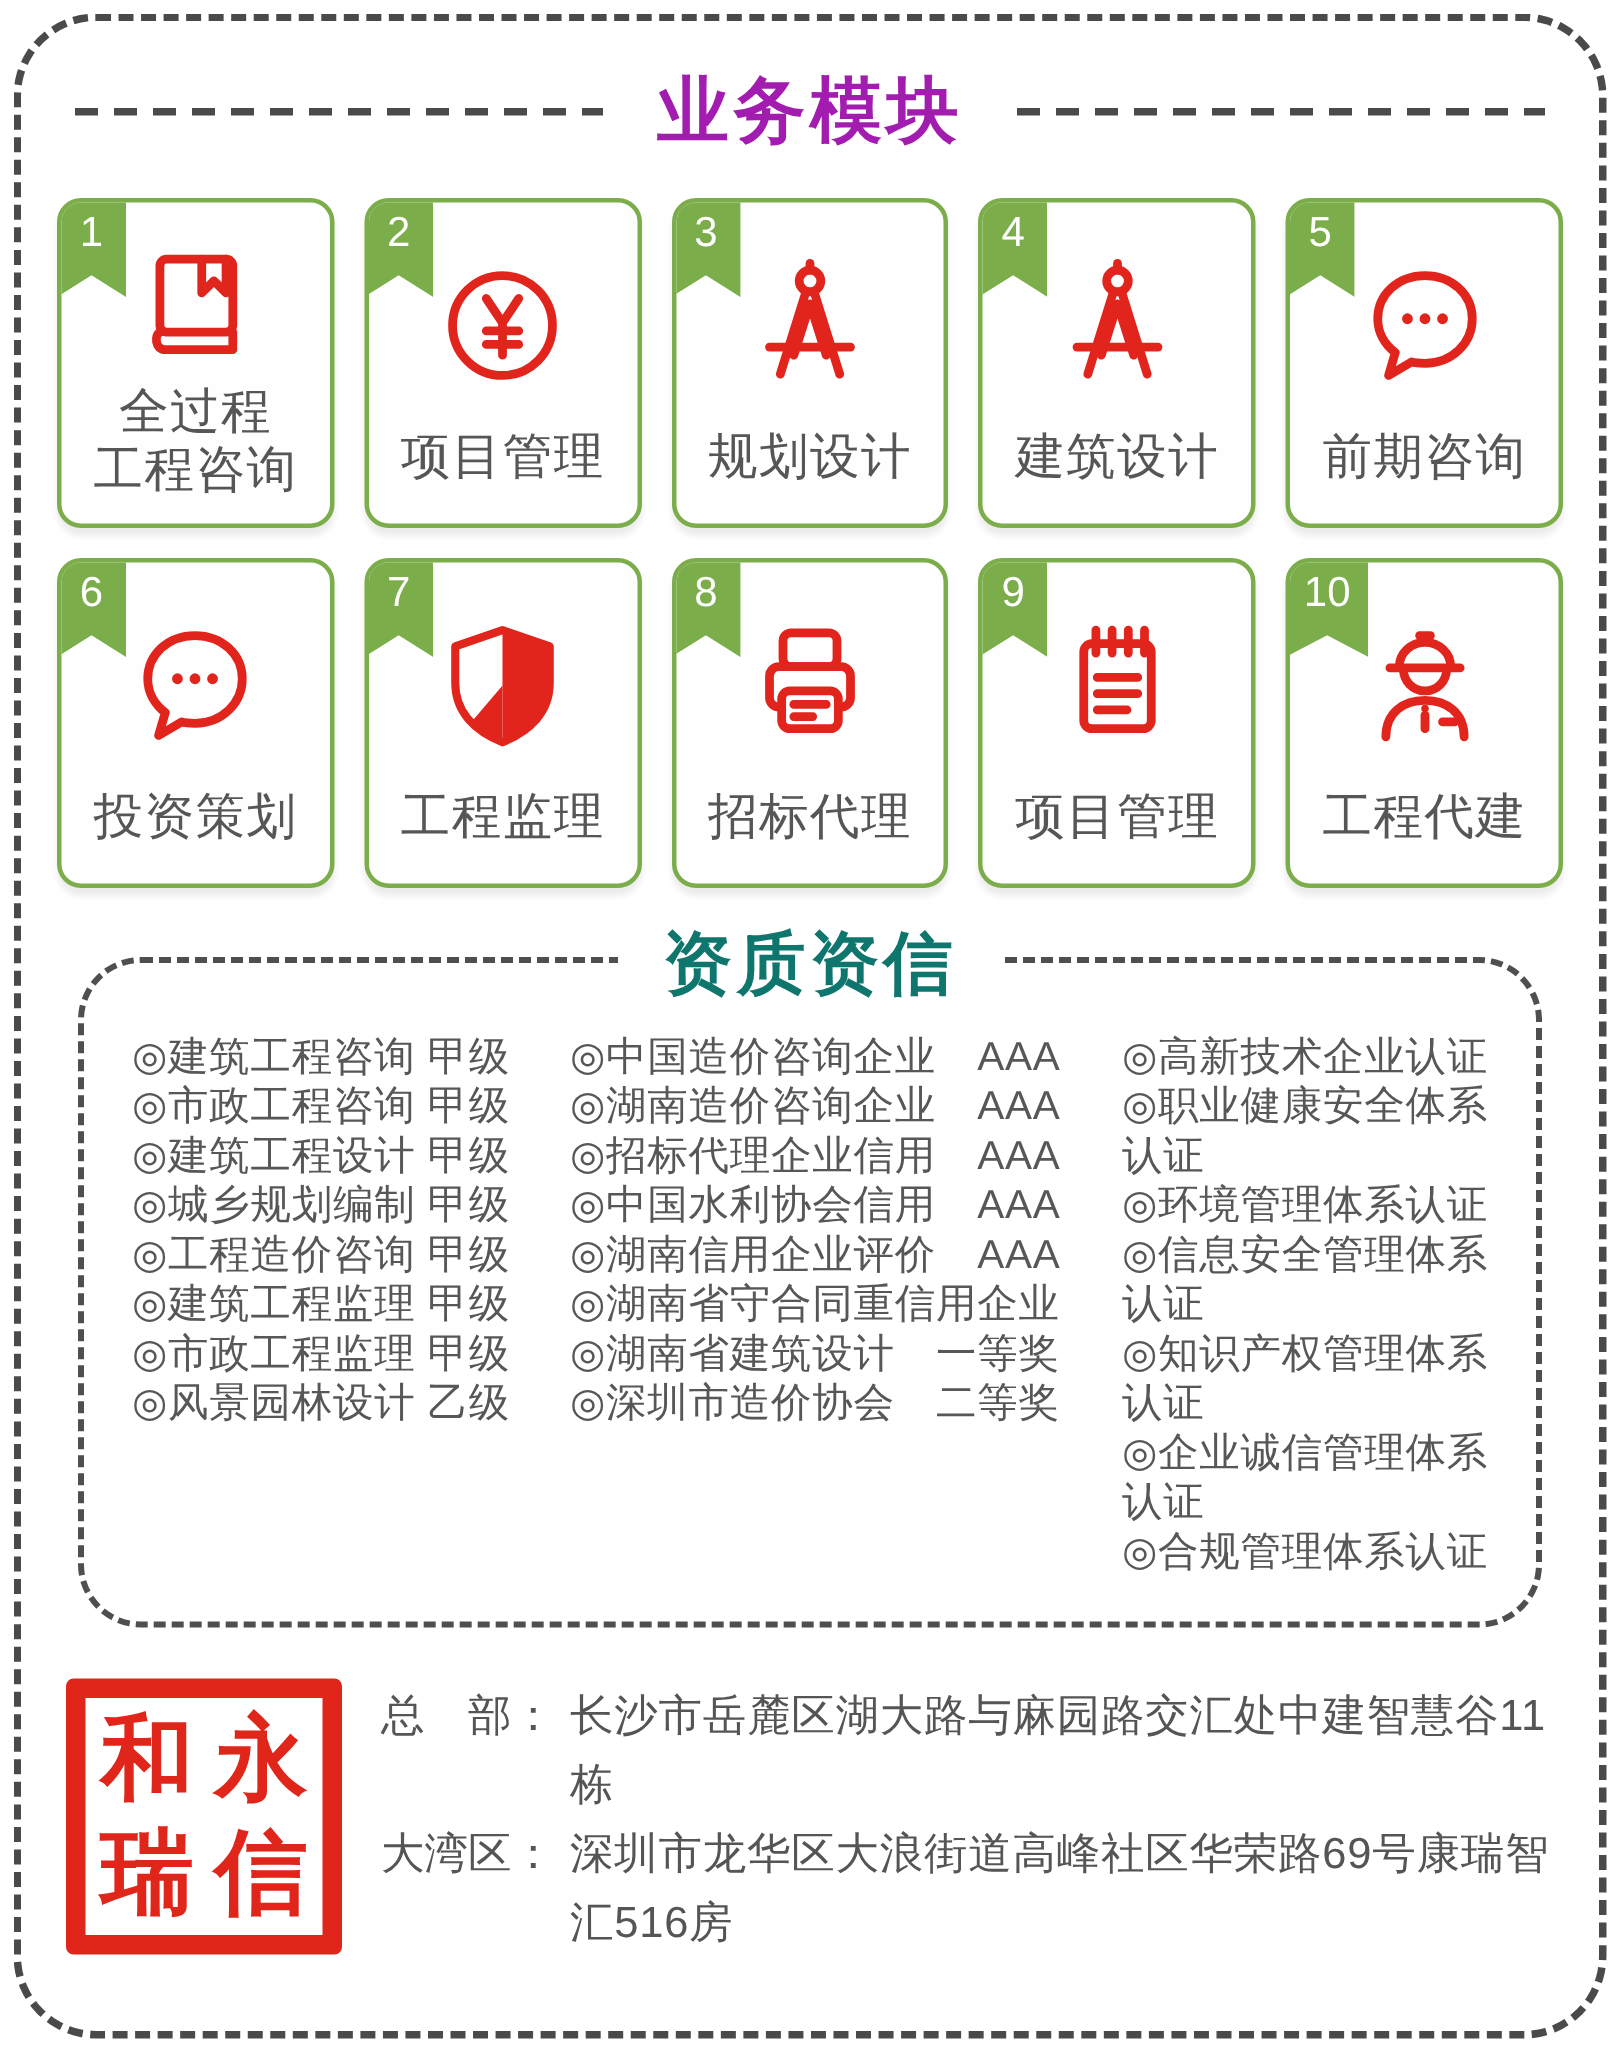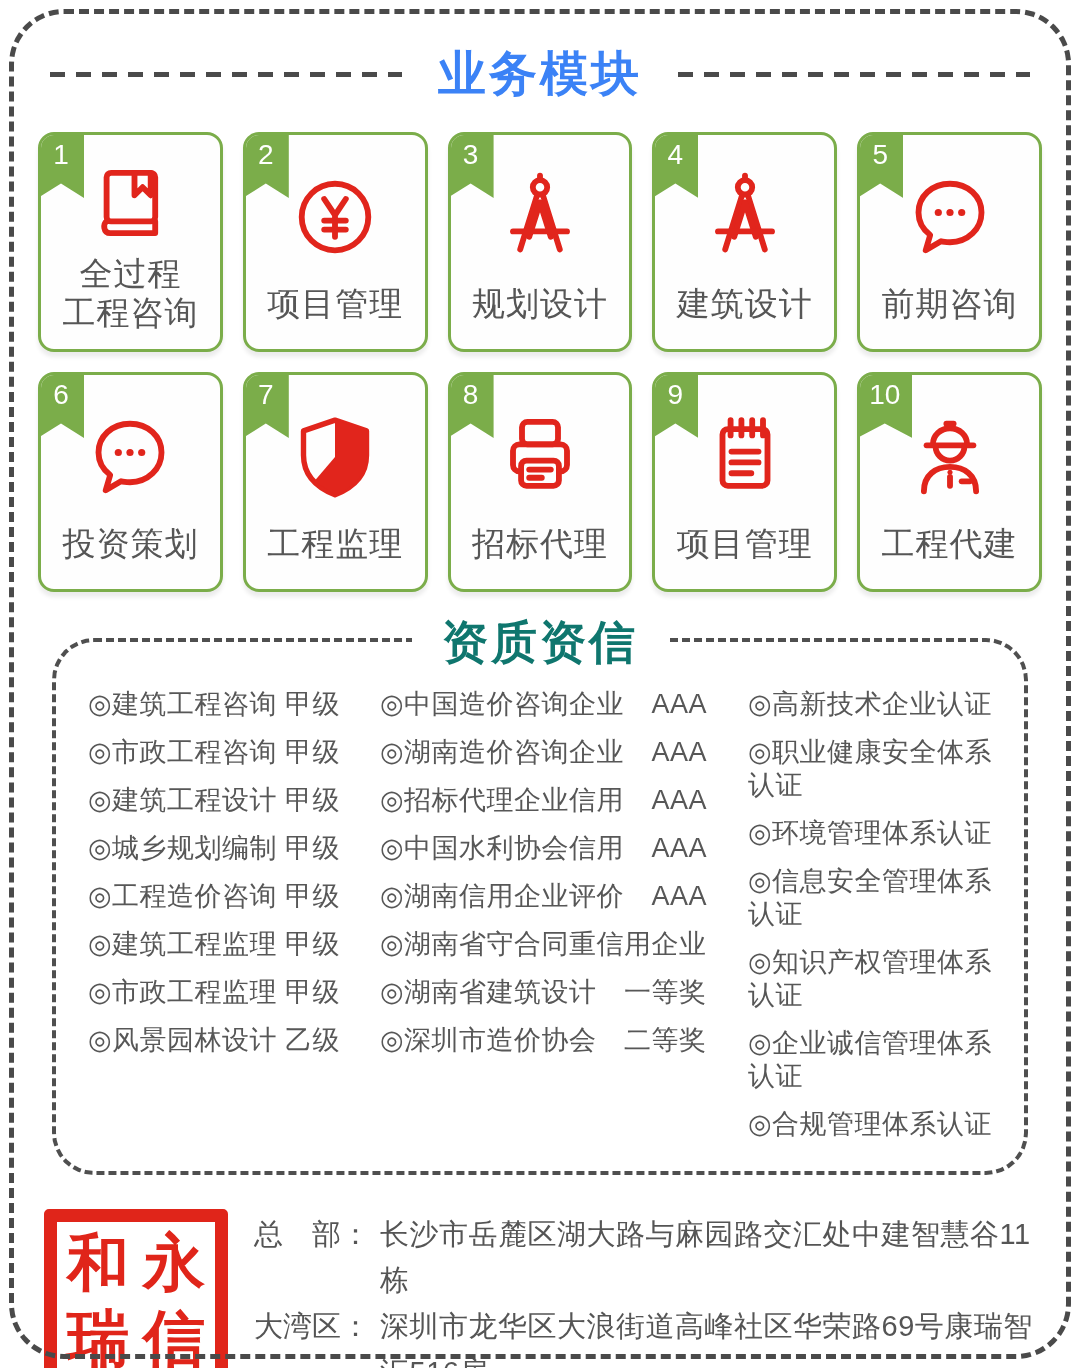--- a/index.html
+++ b/index.html
@@ -10,21 +10,21 @@
   }
   
   .outer-frame{
     position:absolute;inset:9px;border:5px dashed #4a4a4a;border-radius:55px;
     pointer-events:none;
   }
   
   .header{display:flex;align-items:center;margin:42px 50px 0 50px;}
   .dash-line{flex:1;height:5px;
     background:repeating-linear-gradient(90deg,#4a4a4a 0 15px,transparent 15px 26px);}
-  .page-title{font-size:48px;font-weight:bold;color:#3b82f6;margin:0 36px;letter-spacing:3px;white-space:nowrap;}
+  .page-title{font-size:48px;font-weight:bold;color:#a21caf;margin:0 36px;letter-spacing:3px;white-space:nowrap;}
   
   .cards{display:grid;grid-template-columns:repeat(5,1fr);gap:20px 20px;margin:26px 38px 0 38px;}
   .card{
     position:relative;height:214px;background:#fefefe;border:3px solid #7bad4a;border-radius:16px;
     display:flex;flex-direction:column;align-items:center;overflow:hidden;
     box-shadow:0 5px 4px rgba(0,0,0,0.08);
   }
   .badge{
     position:absolute;top:-3px;left:-3px;min-width:46px;height:66px;box-sizing:border-box;
     background:#7bad4a;color:#fff;font-size:28px;padding:7px 12px 0 12px;
@@ -43,21 +43,21 @@
     position:relative;margin:46px 52px 0 52px;
     border:4px dashed #4f4f4f;border-radius:42px;
     padding:46px 14px 30px 32px;box-sizing:border-box;
   }
   .qual-title{
     position:absolute;top:-30px;left:50%;transform:translateX(-50%);
     background:#ffffff;padding:0 30px;font-size:46px;font-weight:bold;color:#0f766e;
     letter-spacing:3px;white-space:nowrap;
   }
   .qual-grid{display:grid;grid-template-columns:292px 368px auto;}
-  .qual-col{display:flex;flex-direction:column;gap:15px;}
+  .qual-col{display:flex;flex-direction:column;}
   .qual-item{font-size:27px;color:#575757;line-height:33px;white-space:pre-wrap;letter-spacing:0.5px;}
   
   .footer{display:flex;margin:34px 46px 0 44px;gap:26px;align-items:flex-start;}
   .seal{
     flex:none;width:152px;height:152px;border:13px solid #e0251a;border-radius:5px;
     display:grid;grid-template-columns:1fr 1fr;place-items:center;padding:3px;
   }
   .seal-char{font-size:62px;font-weight:900;color:#e0251a;line-height:1;}
   .footer-lines{flex:1;font-size:29px;color:#555555;padding-top:2px;}
   .fline{display:flex;line-height:46px;}

